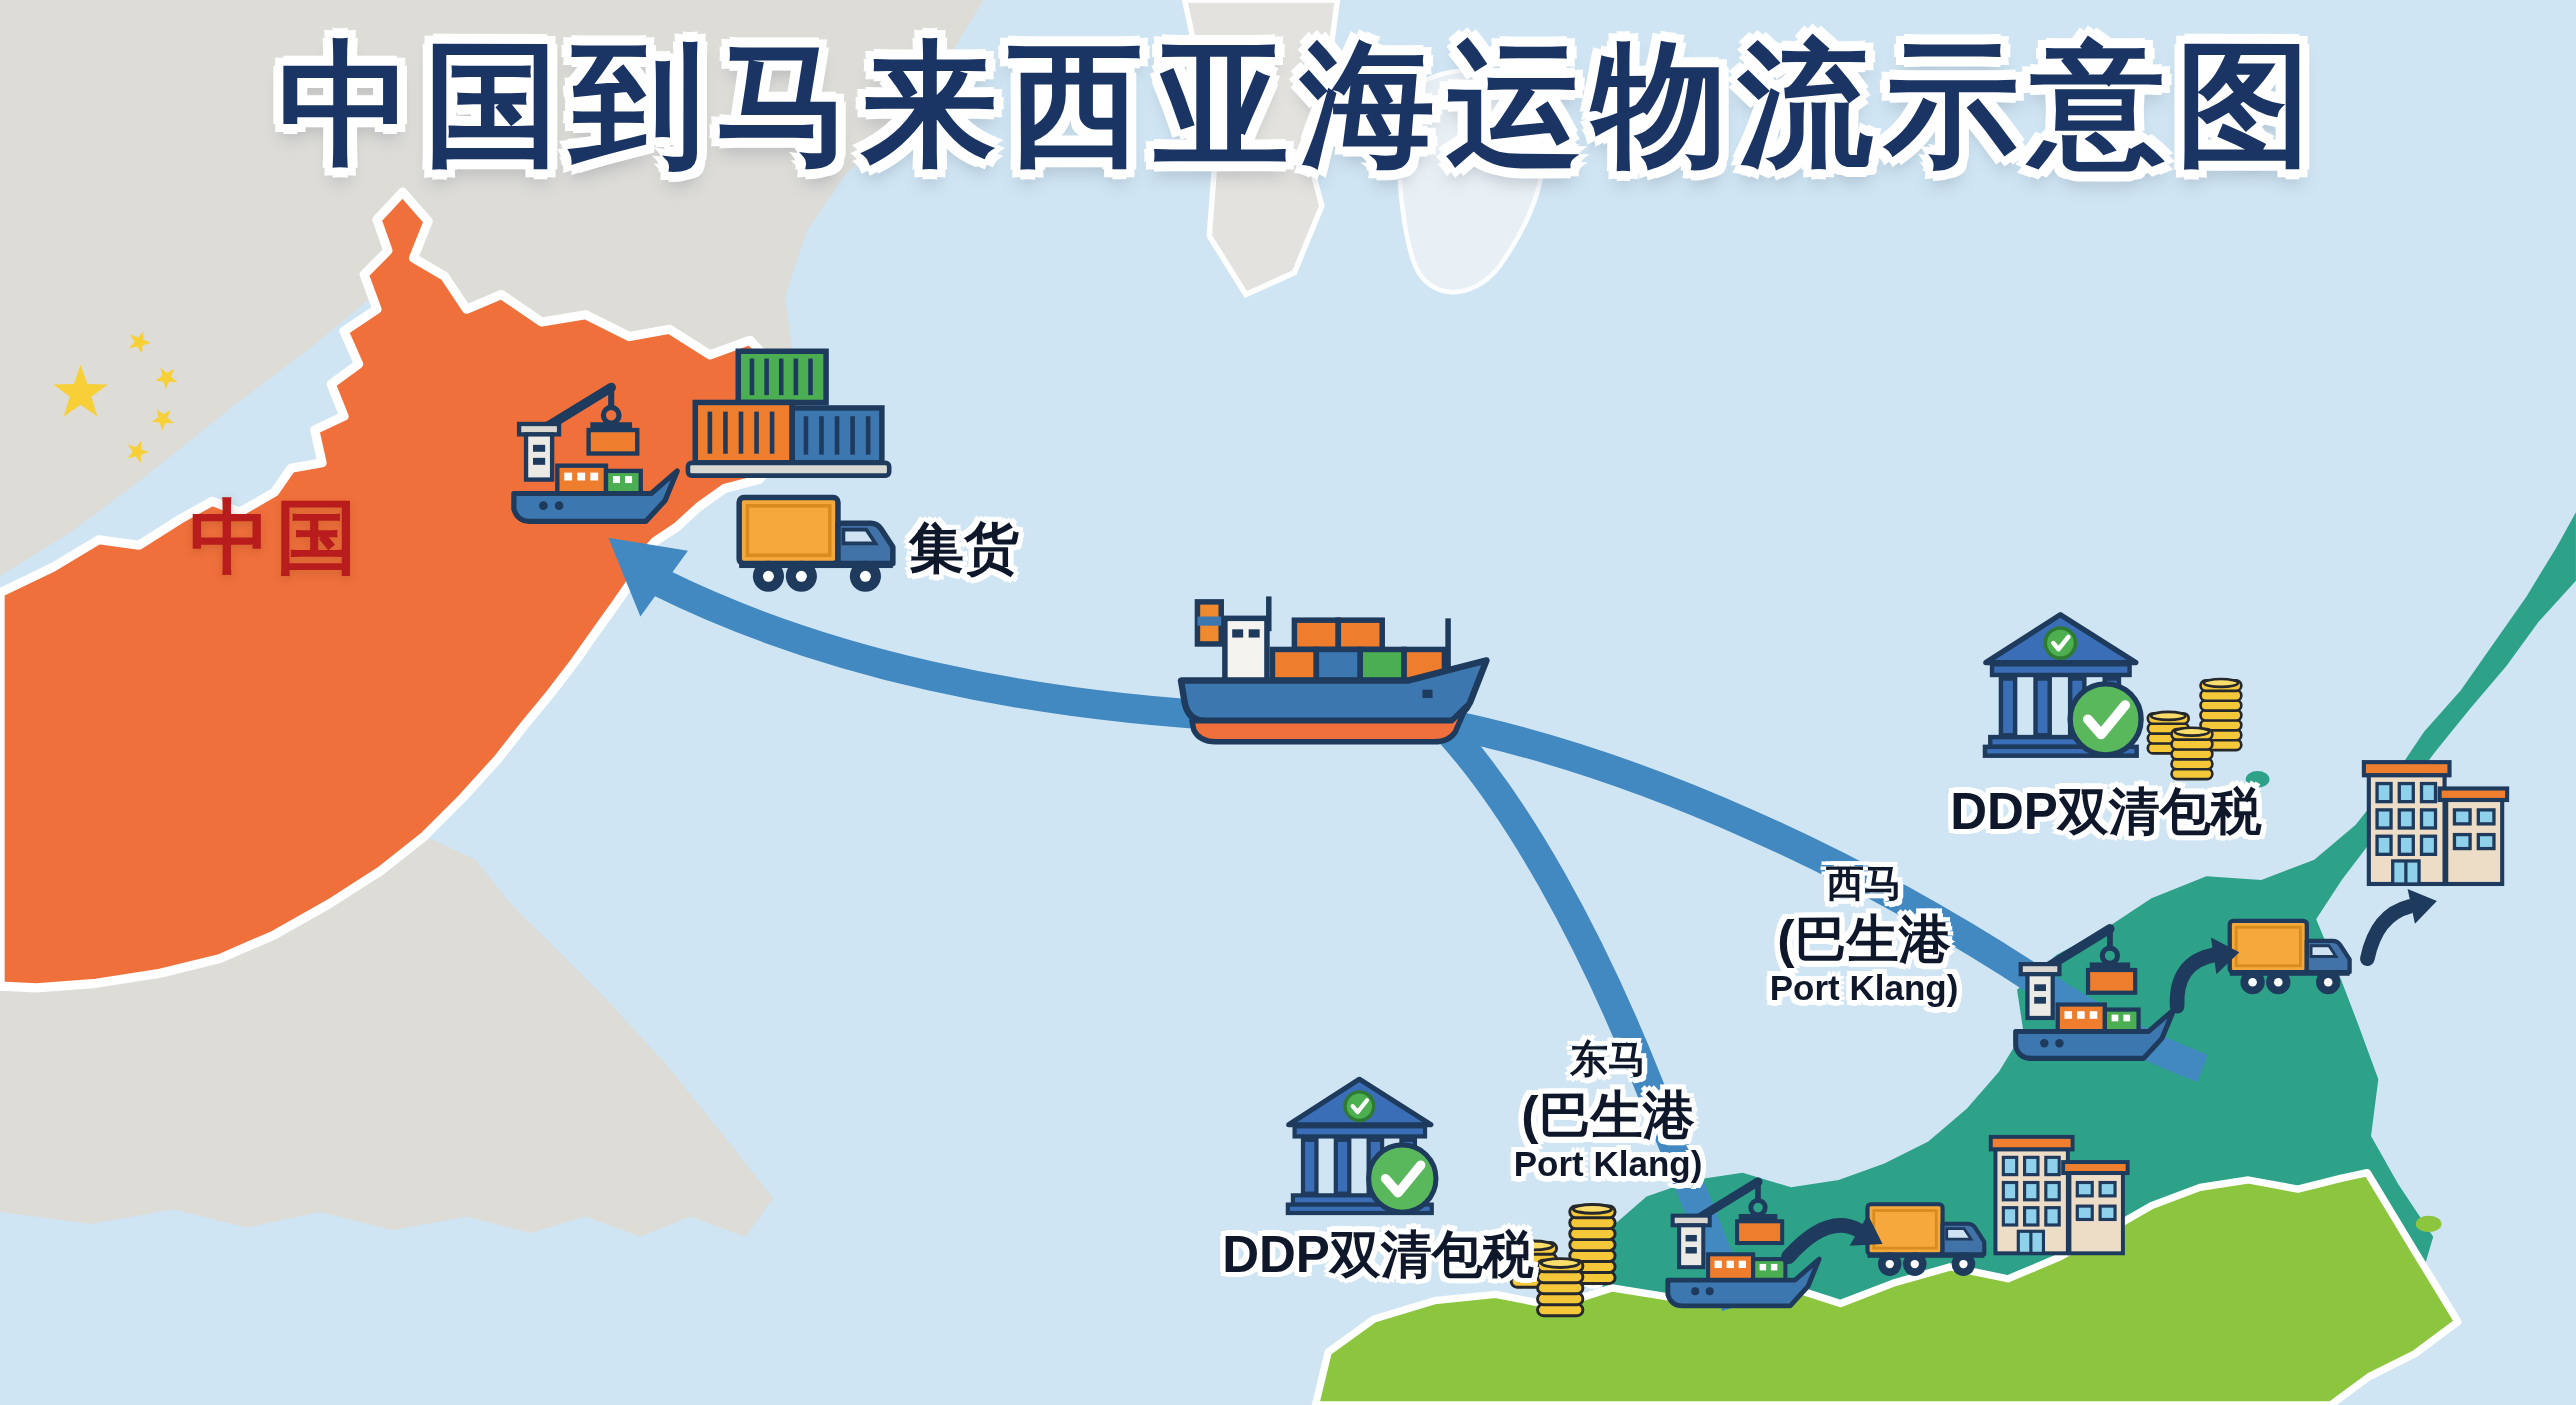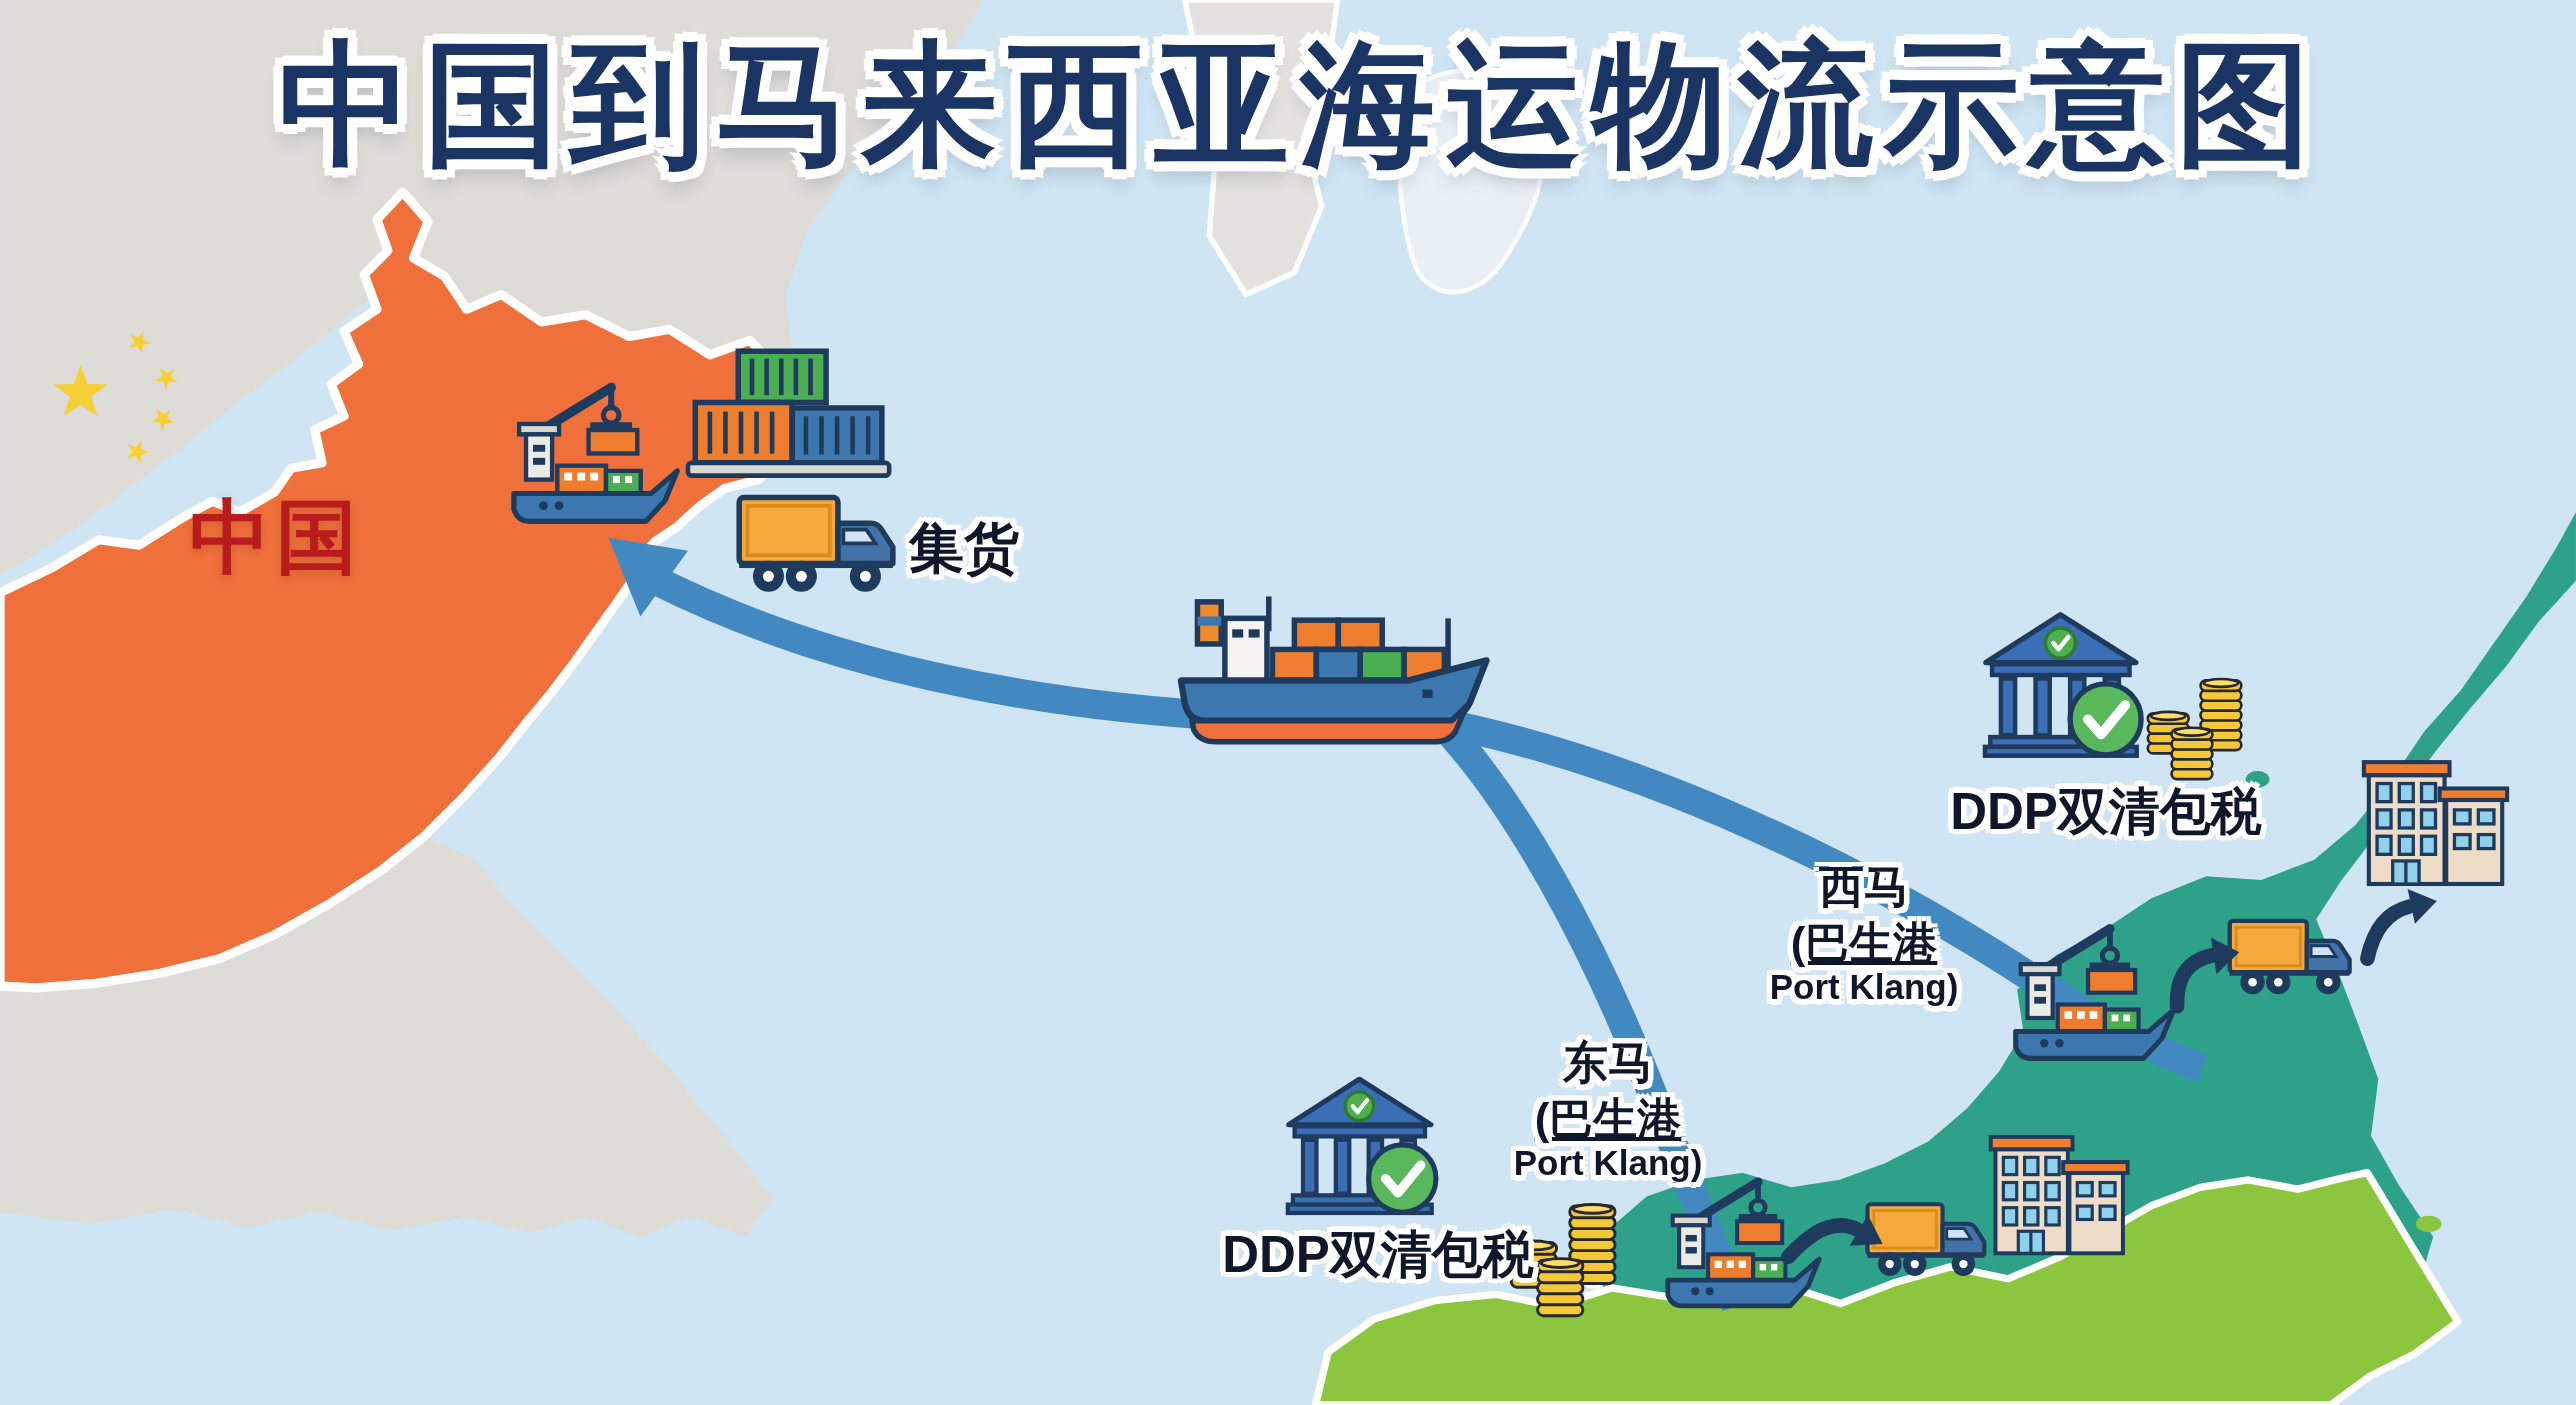--- a/index.html
+++ b/index.html
@@ -24,22 +24,22 @@
     left:50%;top:14.6px;transform:translateX(-50%);
     font-size:135px;letter-spacing:11px;color:#1a3464;z-index:6;margin-left:12px;
   }
   #china-label{
     left:276px;top:538px;transform:translate(-50%,-50%);
     font-size:81px;color:#b91c1c;letter-spacing:5.5px;
     text-shadow:0 3.7px 9.1px rgba(120,60,10,.25);
   }
   #jihuo-label{left:964px;top:549px;transform:translate(-50%,-50%);font-size:55px;}
   .port-block{transform:translateX(-50%);text-align:center;line-height:1.12;}
-  .port-block .l1{font-size:45px;}
-  .port-block .l2{font-size:44px;margin-top:5.5px;text-decoration:underline;}
+  .port-block .l1{font-size:38px;}
+  .port-block .l2{font-size:52px;margin-top:5.5px;}
   .port-block .l3{font-size:35px;}
   #west-block{left:1864px;top:862px;}
   #east-block{left:1608px;top:1032px;margin-top:6px;}
   #ddp-west{left:2106px;top:812px;transform:translate(-50%,-50%);font-size:51px;}
   #ddp-east{left:1378px;top:1255px;transform:translate(-50%,-50%);font-size:51px;}
 </style>
 </head>
 <body>
 
 <div id="stage">

